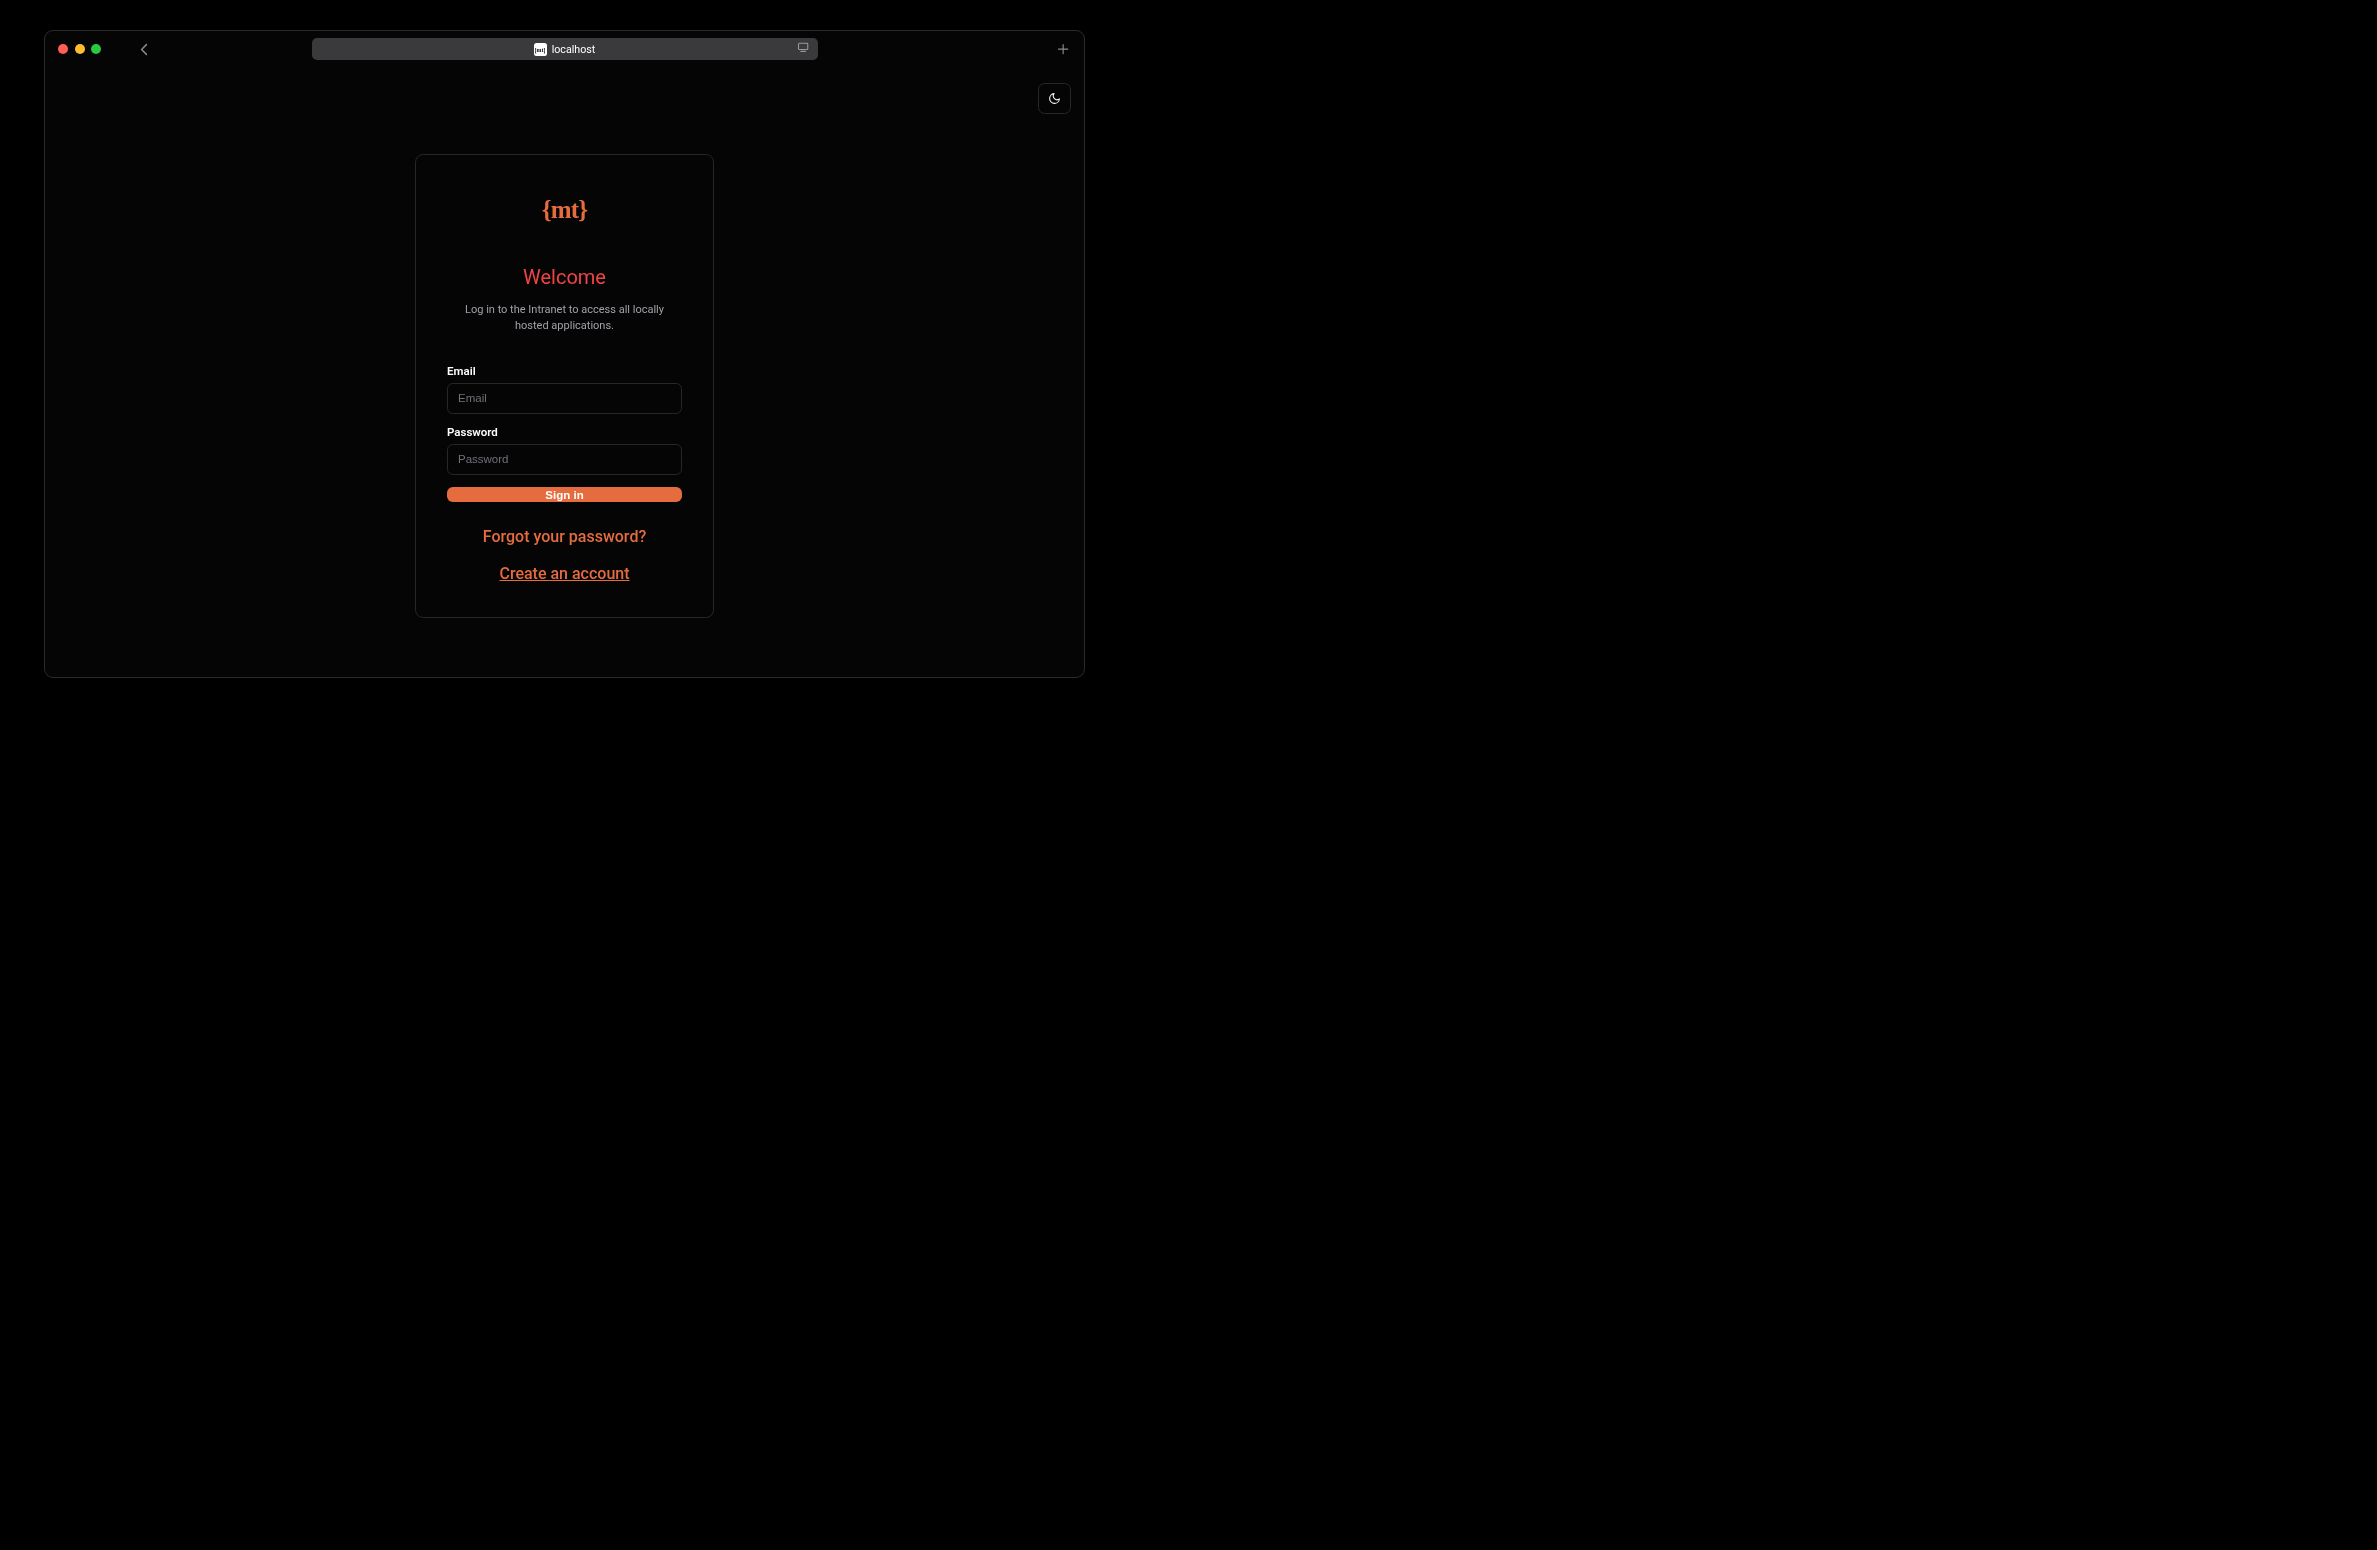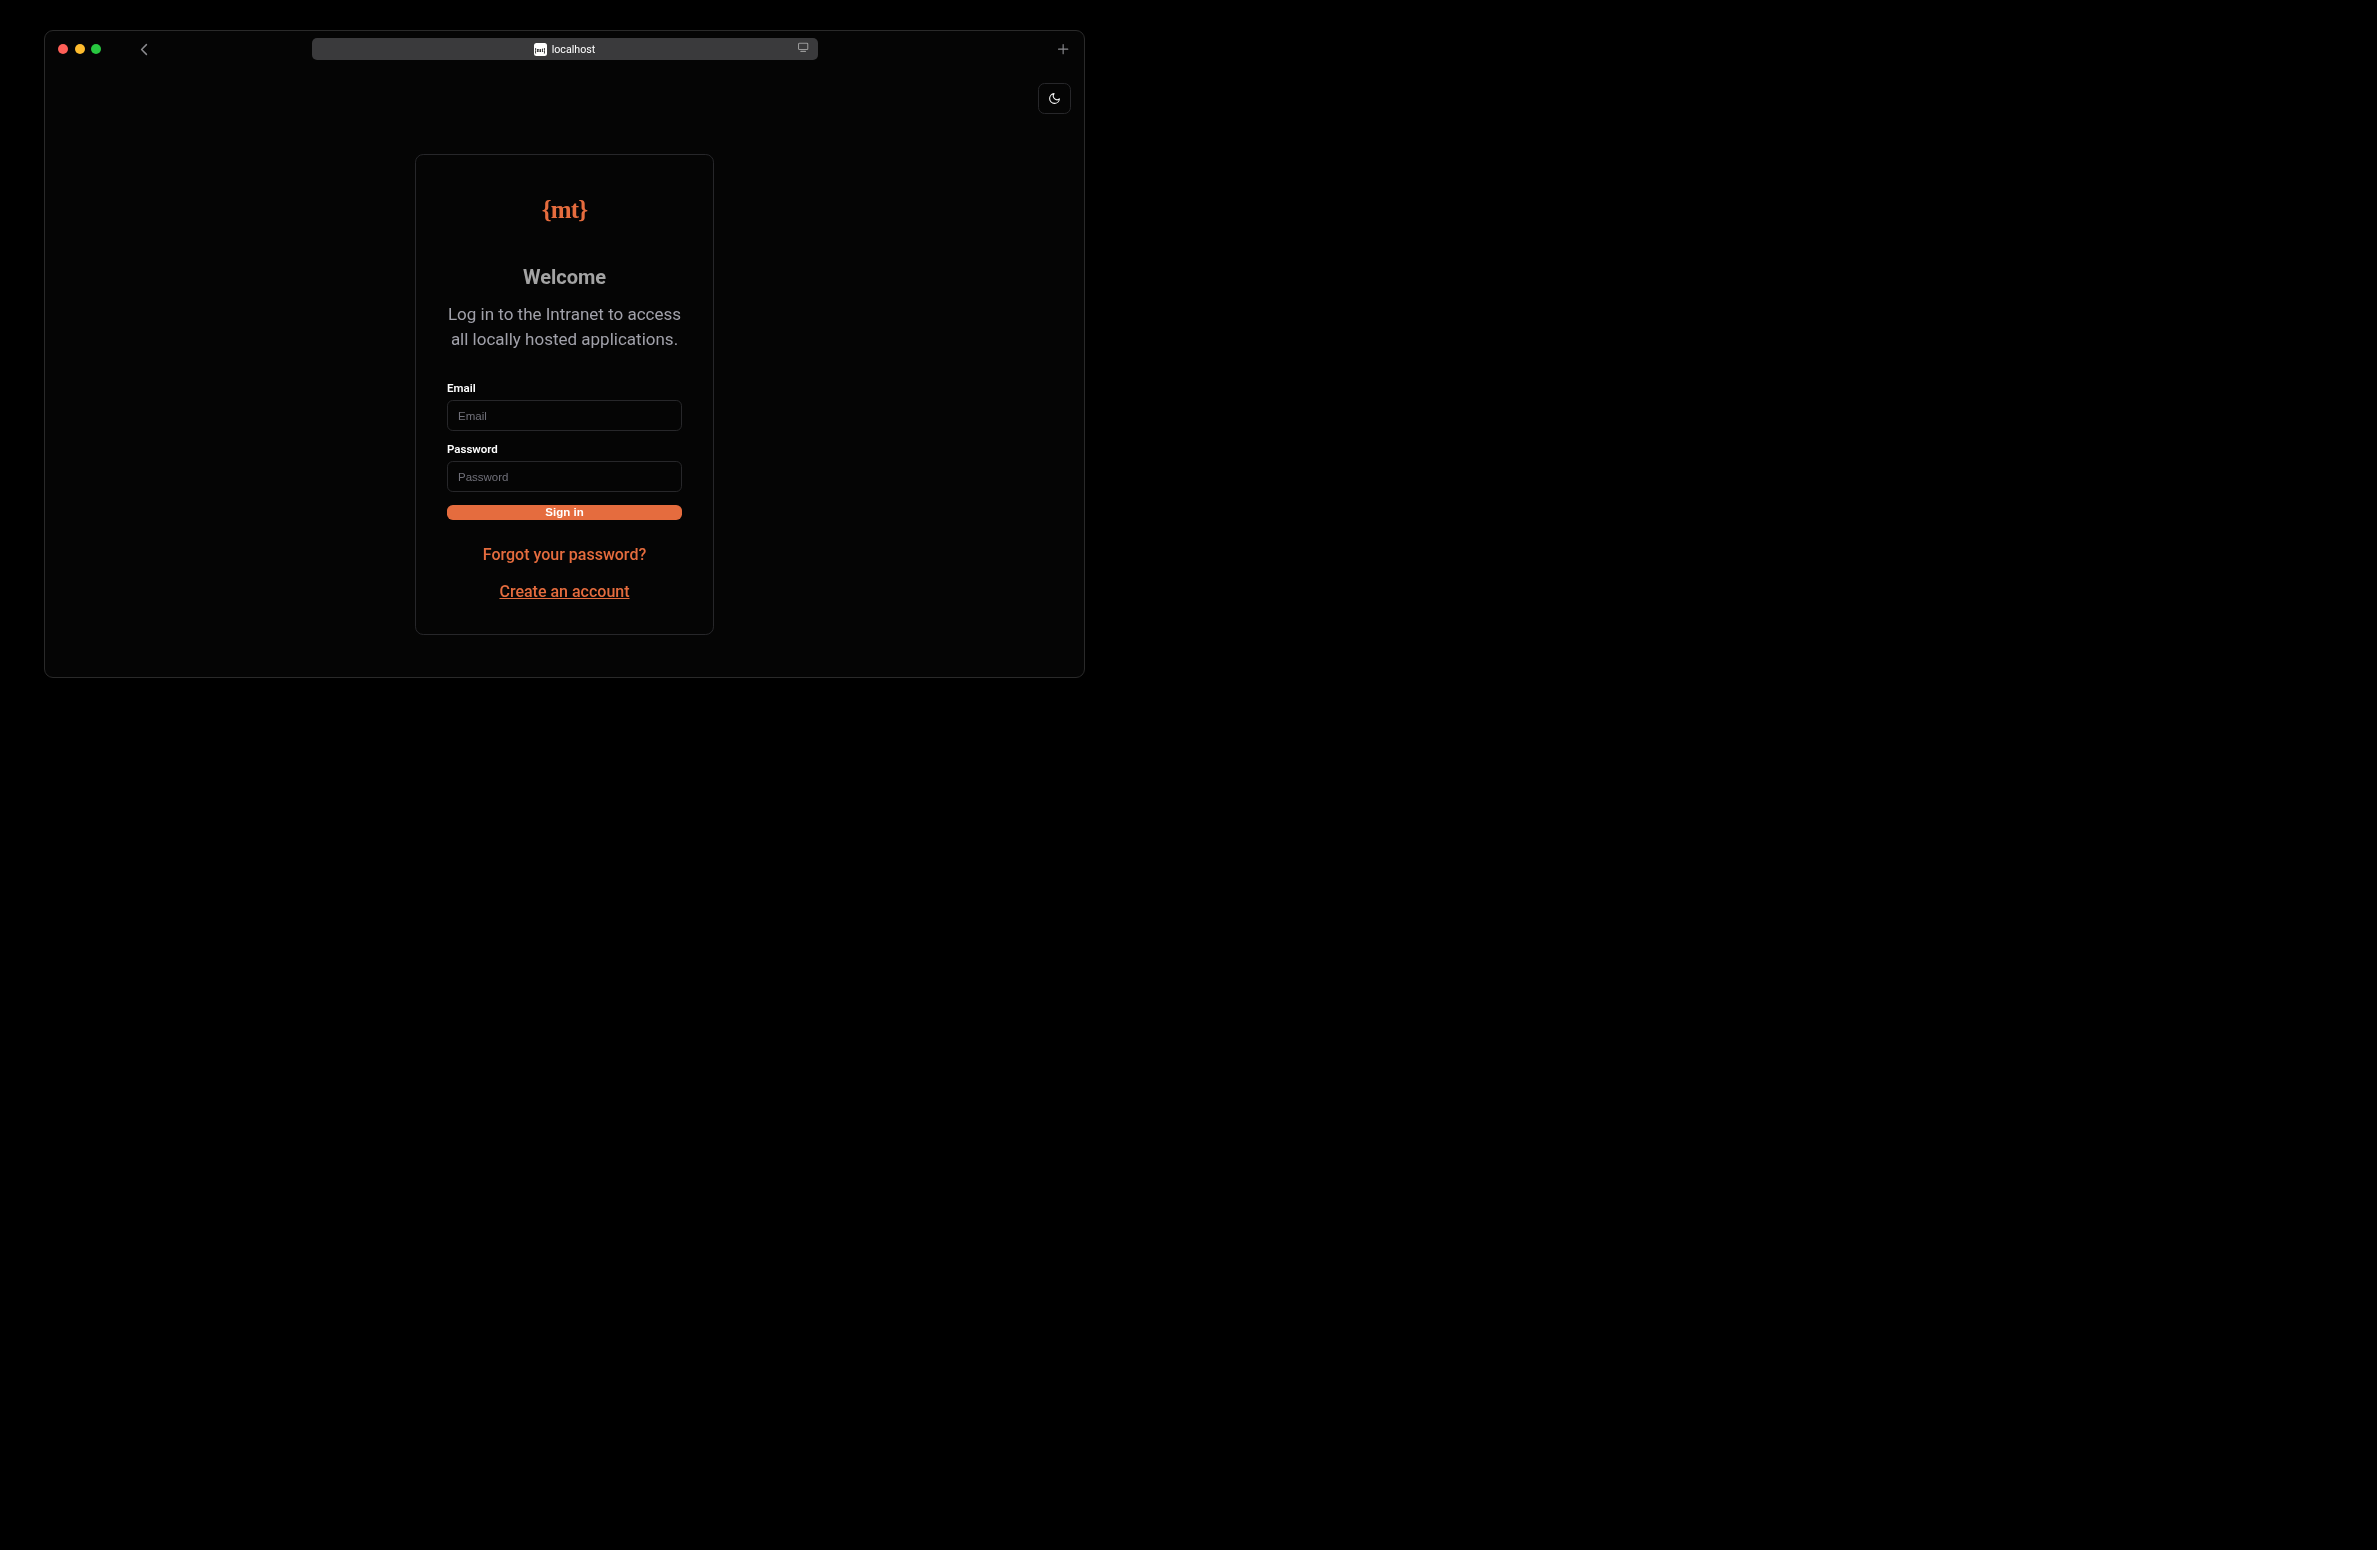--- a/index.html
+++ b/index.html
@@ -153,30 +153,30 @@
       font-family: Georgia, "Times New Roman", serif;
       font-size: 25px;
       font-weight: bold;
       color: #e56c3e;
       margin-bottom: 41px;
       letter-spacing: -0.8px;
     }
 
     .welcome-title {
       text-align: center;
-      color: #a3a3a3;
+      color: #ef4444;
       font-size: 20px;
-      font-weight: 700;
+      font-weight: 400;
       margin-bottom: 13px;
     }
 
     .welcome-sub {
       text-align: center;
       color: #a1a1aa;
-      font-size: 17px;
+      font-size: 11px;
       line-height: 1.45;
       margin-bottom: 30px;
     }
 
     .form-group {
       margin-bottom: 11px;
     }
 
     .label {
       color: #fff;

